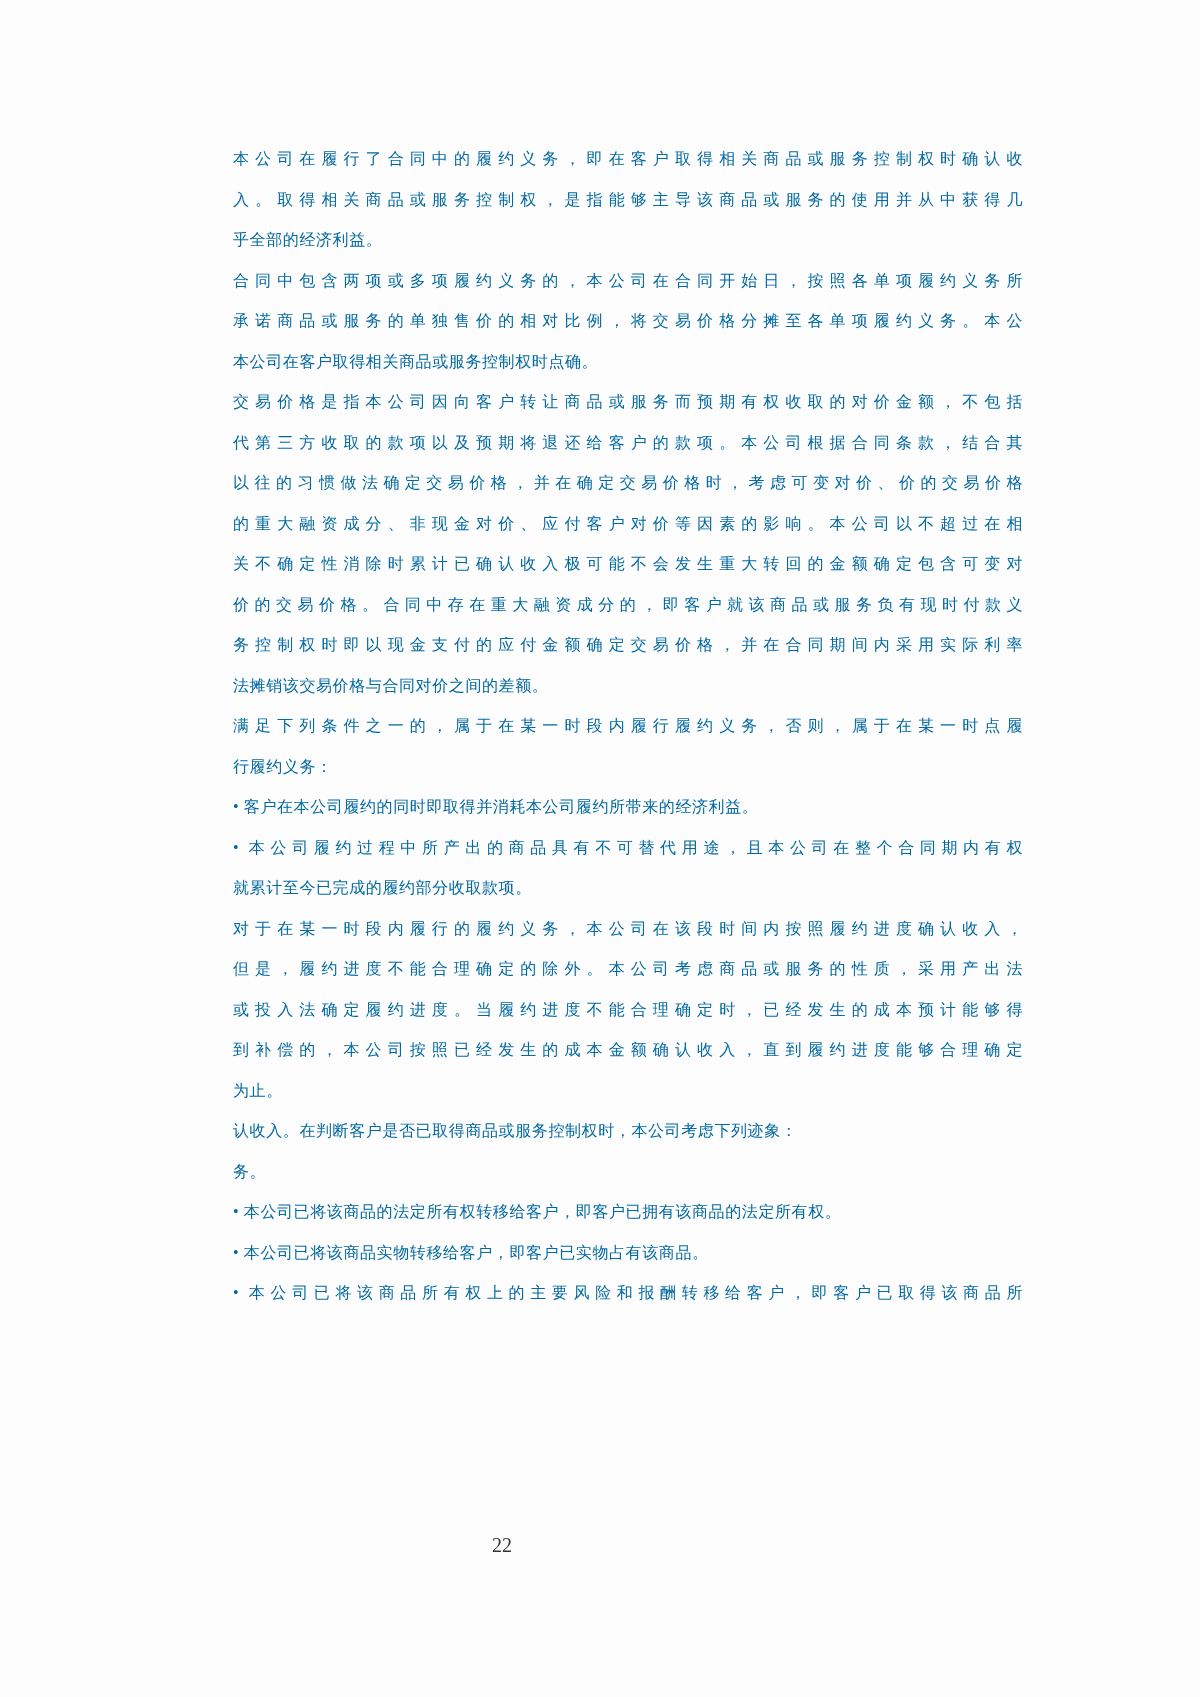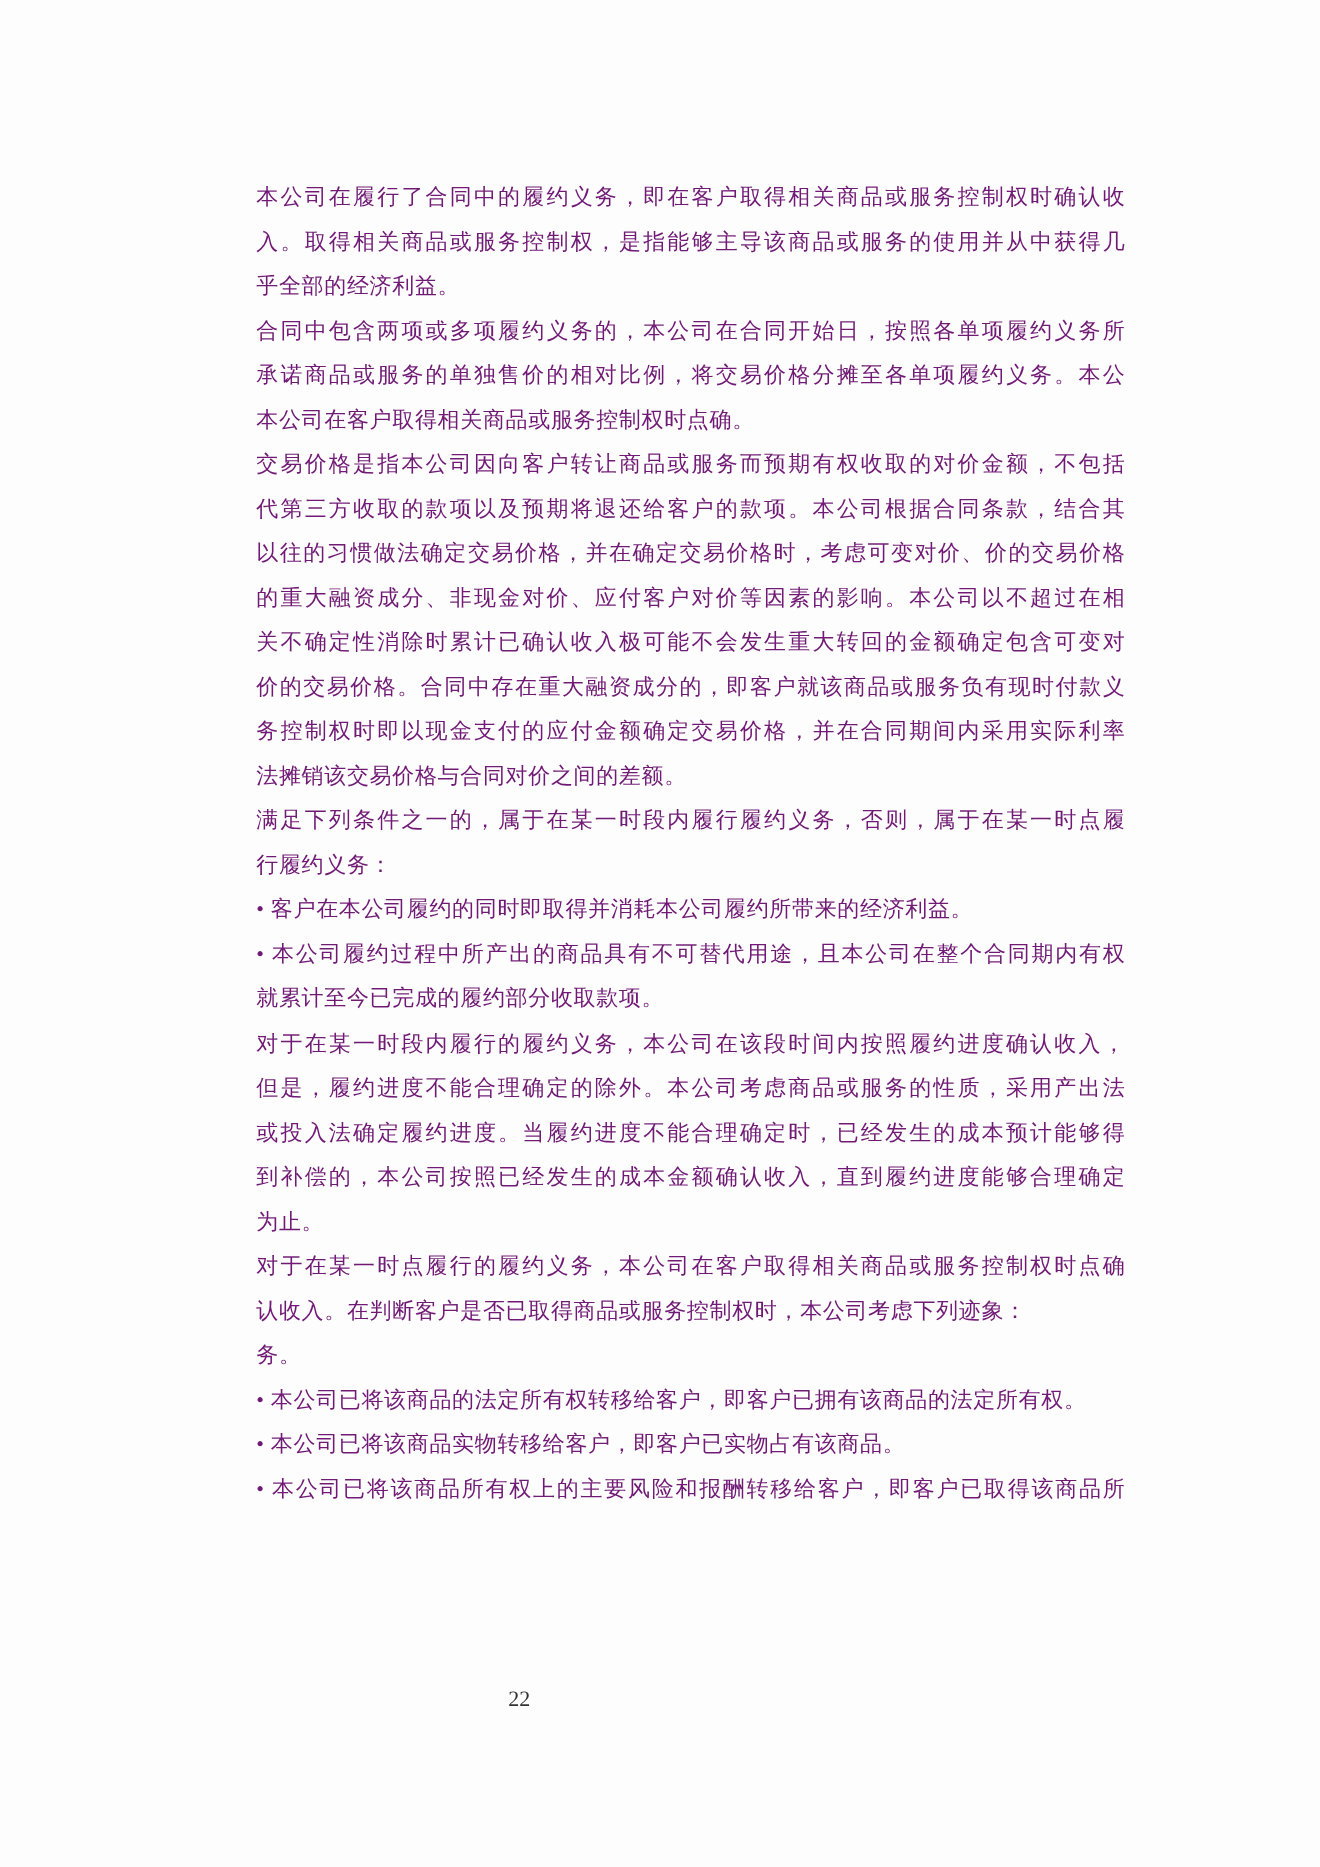--- a/index.html
+++ b/index.html
@@ -15,42 +15,42 @@
     overflow: hidden;
   }
   .page {
     position: absolute;
     inset: 0;
     background: #fdfdfd;
   }
   .doc-body {
     position: absolute;
     left: 233px;
-    top: 159px;
+    top: 139px;
     width: 790px;
-    font-size: 20px;
+    font-size: 16px;
     line-height: 40.5px;
-    color: #701a75;
+    color: #0369a1;
     letter-spacing: 0.6px;
   }
   .line {
     text-align: justify;
     text-justify: inter-character;
     white-space: nowrap;
   }
   .line.fill {
     white-space: normal;
     text-align-last: justify;
   }
   .page-number {
     position: absolute;
     top: 1532px;
     left: 462px;
     width: 80px;
-    text-align: left;
+    text-align: center;
     font-size: 20px;
     line-height: 26px;
     color: #333333;
     font-family: "Liberation Serif", "DejaVu Serif", serif;
   }
 </style>
 </head>
 <body>
 
 <div class="page">
@@ -72,21 +72,20 @@
       <div class="line fill">满足下列条件之一的，属于在某一时段内履行履约义务，否则，属于在某一时点履</div>
       <div class="line">行履约义务：</div>
       <div class="line">• 客户在本公司履约的同时即取得并消耗本公司履约所带来的经济利益。</div>
       <div class="line fill">• 本公司履约过程中所产出的商品具有不可替代用途，且本公司在整个合同期内有权</div>
       <div class="line">就累计至今已完成的履约部分收取款项。</div>
       <div class="line fill">对于在某一时段内履行的履约义务，本公司在该段时间内按照履约进度确认收入，</div>
       <div class="line fill">但是，履约进度不能合理确定的除外。本公司考虑商品或服务的性质，采用产出法</div>
       <div class="line fill">或投入法确定履约进度。当履约进度不能合理确定时，已经发生的成本预计能够得</div>
       <div class="line fill">到补偿的，本公司按照已经发生的成本金额确认收入，直到履约进度能够合理确定</div>
       <div class="line">为止。</div>
-      <div class="line fill">对于在某一时点履行的履约义务，本公司在客户取得相关商品或服务控制权时点确</div>
       <div class="line">认收入。在判断客户是否已取得商品或服务控制权时，本公司考虑下列迹象：</div>
       <div class="line">务。</div>
       <div class="line">• 本公司已将该商品的法定所有权转移给客户，即客户已拥有该商品的法定所有权。</div>
       <div class="line">• 本公司已将该商品实物转移给客户，即客户已实物占有该商品。</div>
       <div class="line fill">• 本公司已将该商品所有权上的主要风险和报酬转移给客户，即客户已取得该商品所</div>
     </div>
   <div class="page-number">22</div>
 </div>
 
 </body></html>

